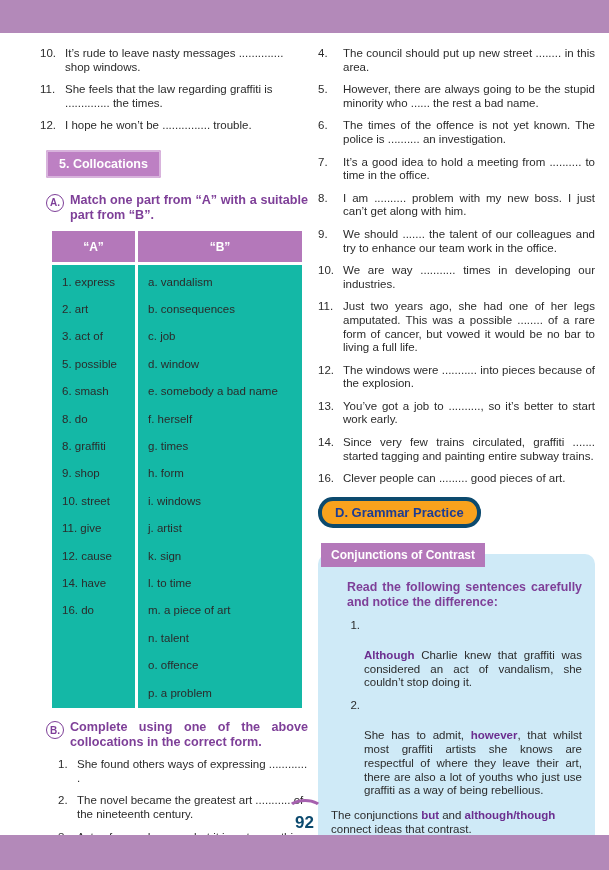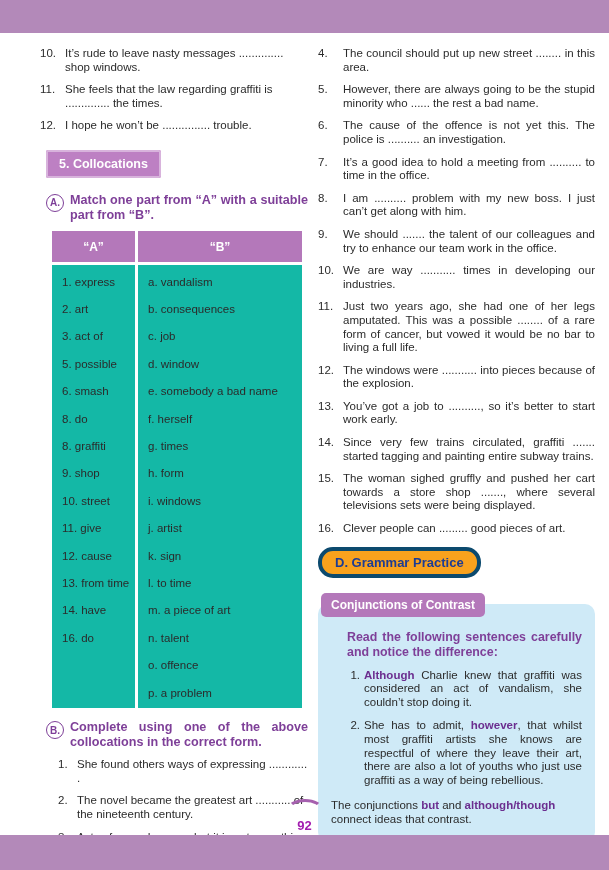--- a/index.html
+++ b/index.html
@@ -40,31 +40,31 @@
   .sub-items{margin-left:18px;}
   .sub-items .item .num{width:14px;}
 
   .pill{display:inline-block;background:#f9a21d;border:4px solid #0c4a6e;
     border-radius:15px;padding:4px 13px;color:#1c3c94;font-weight:bold;
     font-size:13px;margin:2px 0 12px 0;}
 
   .gbox{position:relative;background:#cfeaf7;border-radius:10px;padding:26px 13px 16px 13px;
     margin-top:14px;}
   .gbox .gtitle{position:absolute;top:-11px;left:3px;background:#b478ba;color:#fff;
-    font-weight:bold;font-size:12px;padding:5px 10px;border-radius:5px;}
+    font-weight:bold;font-size:12px;padding:5px 10px;border-radius:0;}
   .gbox .intro{color:#7e3f98;font-weight:bold;font-size:12.4px;line-height:15px;
     margin:0 0 9px 16px;text-align:justify;}
   .gbox .ex{display:flex;margin:0 0 9px 16px;font-size:11.5px;line-height:13.8px;}
   .gbox .ex .num{width:13px;text-align:right;margin-right:4px;flex:none;}
-  .gbox .ex .txt{flex:1;text-align:justify;}
+  .gbox .ex .txt{flex:1;text-align:justify;margin-top:30px;}
   .gbox .note{font-size:11.5px;line-height:14px;margin-top:10px;}
   .pbold{color:#6b2e8f;font-weight:bold;}
 
   .pagenum{position:absolute;bottom:37px;left:50%;transform:translateX(-50%);
-    font-weight:bold;font-size:13px;color:#a21caf;z-index:2;}
+    font-weight:bold;font-size:17px;color:#0c4a6e;z-index:2;}
   .arc{position:absolute;bottom:50px;left:50%;transform:translateX(-50%);
     width:30px;height:15px;border:3px solid transparent;border-top:3px solid #a560ae;
     border-radius:50%;}
 </style>
 </head>
 <body>
 
 <div class="page">
   <div class="bar top"></div>
 
@@ -100,21 +100,20 @@
           <div class="trow">2. art</div>
           <div class="trow">3. act of</div>
           <div class="trow">5. possible</div>
           <div class="trow">6. smash</div>
           <div class="trow">8. do</div>
           <div class="trow">8. graffiti</div>
           <div class="trow">9. shop</div>
           <div class="trow">10. street</div>
           <div class="trow">11. give</div>
           <div class="trow">12. cause</div>
-          <div class="trow">13. from time</div>
           <div class="trow">14. have</div>
           <div class="trow">16. do</div>
         </div>
         <div class="tcol">
           <div class="trow">a. vandalism</div>
           <div class="trow">b. consequences</div>
           <div class="trow">c. job</div>
           <div class="trow">d. window</div>
           <div class="trow">e. somebody a bad name</div>
           <div class="trow">f. herself</div>
@@ -157,21 +156,21 @@
       <div class="item">
         <span class="num">4.</span>
         <span class="txt">The council should put up new street ........ in this area.</span>
       </div>
       <div class="item">
         <span class="num">5.</span>
         <span class="txt">However, there are always going to be the stupid minority who ...... the rest a bad name.</span>
       </div>
       <div class="item">
         <span class="num">6.</span>
-        <span class="txt">The cause of the offence is not yet this. The police is .......... an investigation.</span>
+        <span class="txt">The times of the offence is not yet known. The police is .......... an investigation.</span>
       </div>
       <div class="item">
         <span class="num">7.</span>
         <span class="txt">It’s a good idea to hold a meeting from .......... to time in the office.</span>
       </div>
       <div class="item">
         <span class="num">8.</span>
         <span class="txt">I am .......... problem with my new boss. I just can’t get along with him.</span>
       </div>
       <div class="item">
@@ -190,24 +189,20 @@
         <span class="num">12.</span>
         <span class="txt">The windows were ........... into pieces because of the explosion.</span>
       </div>
       <div class="item">
         <span class="num">13.</span>
         <span class="txt">You’ve got a job to .........., so it’s better to start work early.</span>
       </div>
       <div class="item">
         <span class="num">14.</span>
         <span class="txt">Since very few trains circulated, graffiti ....... started tagging and painting entire subway trains.</span>
-      </div>
-      <div class="item">
-        <span class="num">15.</span>
-        <span class="txt">The woman sighed gruffly and pushed her cart towards a store shop ......., where several televisions sets were being displayed.</span>
       </div>
       <div class="item">
         <span class="num">16.</span>
         <span class="txt">Clever people can ......... good pieces of art.</span>
       </div>
 
       <div class="pill">D. Grammar Practice</div>
 
       <div class="gbox">
         <div class="gtitle">Conjunctions of Contrast</div>

